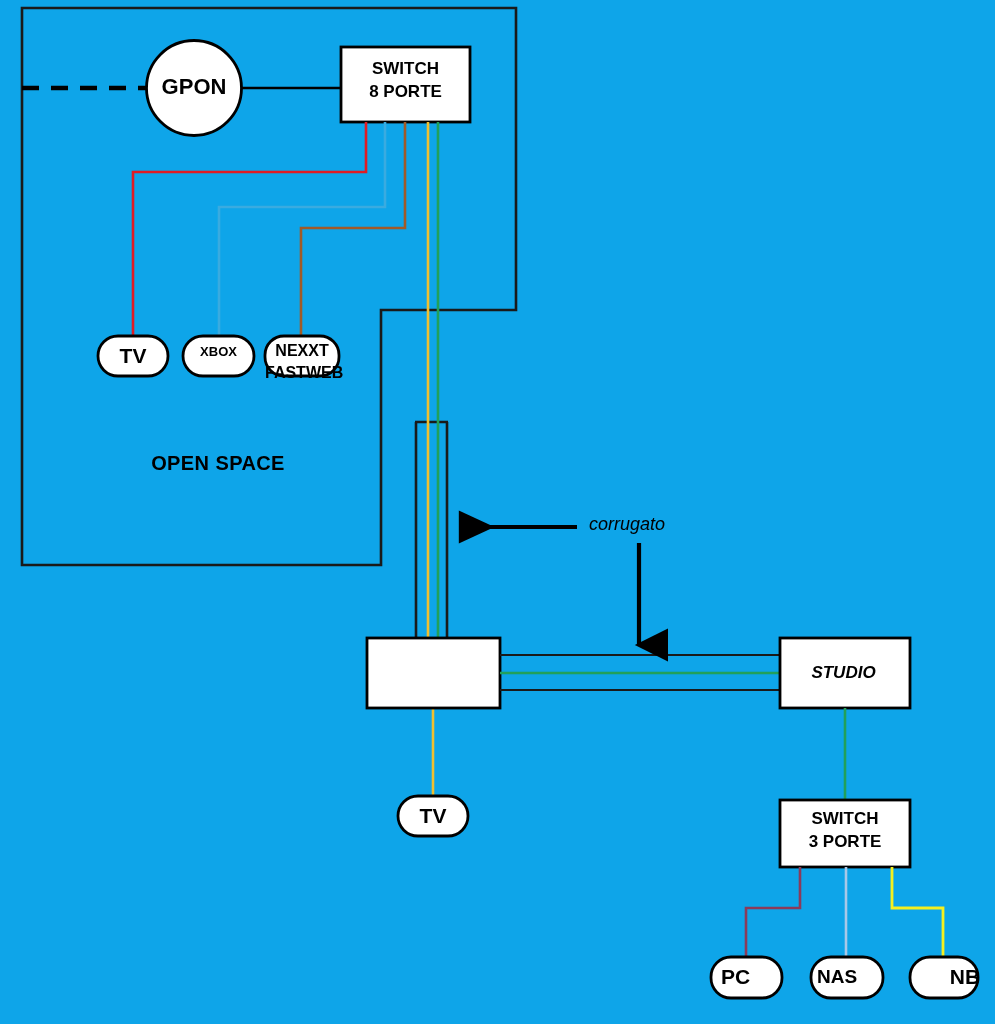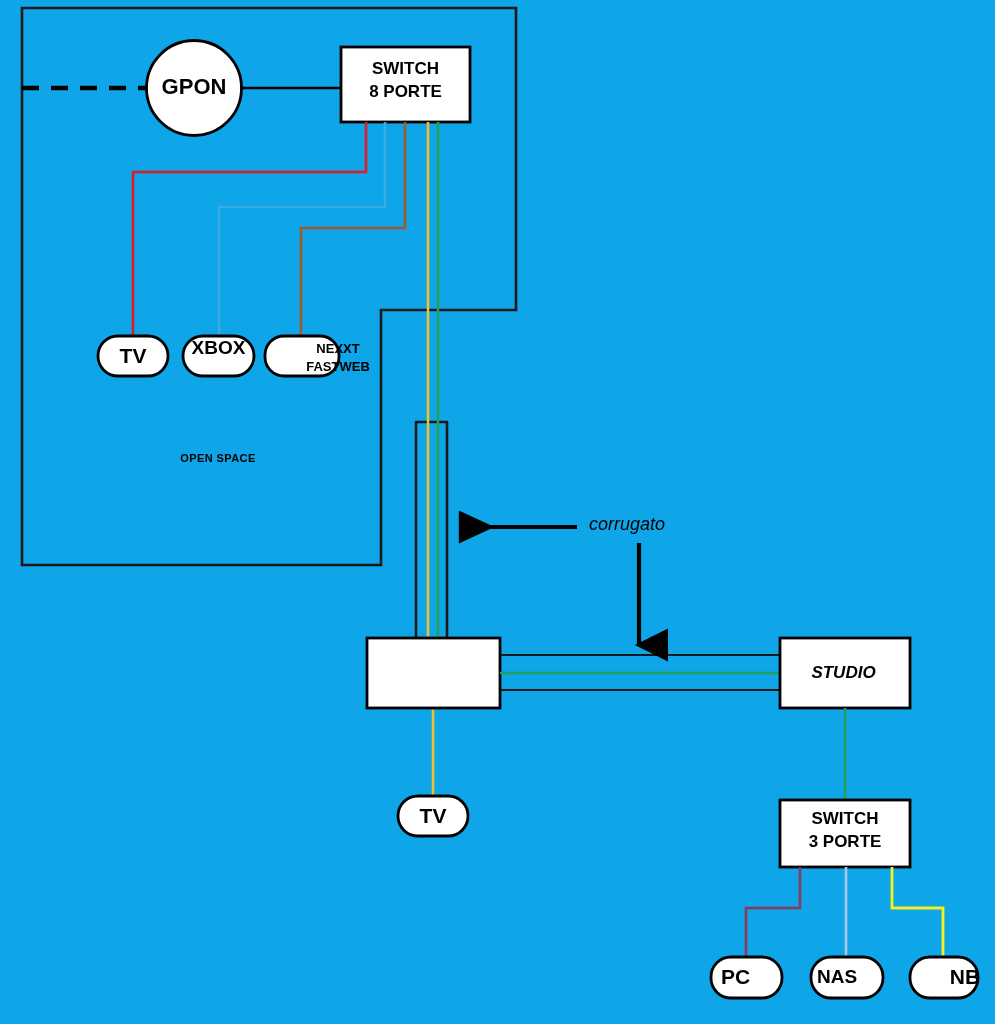--- a/index.html
+++ b/index.html
@@ -87,28 +87,28 @@
 
   <div class="lbl" style="left:144px;top:74px;width:100px;font-size:22px;">GPON</div>
 
   <div class="lbl two" style="left:341px;top:58px;width:129px;font-size:17px;">
     <div>SWITCH</div>
     <div>8 PORTE</div>
   </div>
 
   <div class="lbl" style="left:98px;top:344px;width:70px;font-size:21px;">TV</div>
 
-  <div class="lbl" style="left:181px;top:337px;width:75px;font-size:19px;">XBOX</div>
+  <div class="lbl" style="left:181px;top:345px;width:75px;font-size:13px;">XBOX</div>
 
-  <div class="lbl two small" style="left:265px;top:340px;width:74px;font-size:13px;margin-left:36px;">
+  <div class="lbl two small" style="left:265px;top:340px;width:74px;font-size:16px;">
     <div>NEXXT</div>
     <div>FASTWEB</div>
   </div>
 
-  <div class="lbl" style="left:118px;top:452px;width:200px;font-size:11px;letter-spacing:.4px;">OPEN SPACE</div>
+  <div class="lbl" style="left:118px;top:452px;width:200px;font-size:20px;letter-spacing:.4px;">OPEN SPACE</div>
 
 
   <div class="lbl" style="left:398px;top:804px;width:70px;font-size:21px;">TV</div>
 
   <div class="lbl" style="left:780px;top:663px;width:127px;font-size:17px;font-style:italic;">STUDIO</div>
 
   <div class="lbl two" style="left:780px;top:808px;width:130px;font-size:17px;">
     <div>SWITCH</div>
     <div>3 PORTE</div>
   </div>

